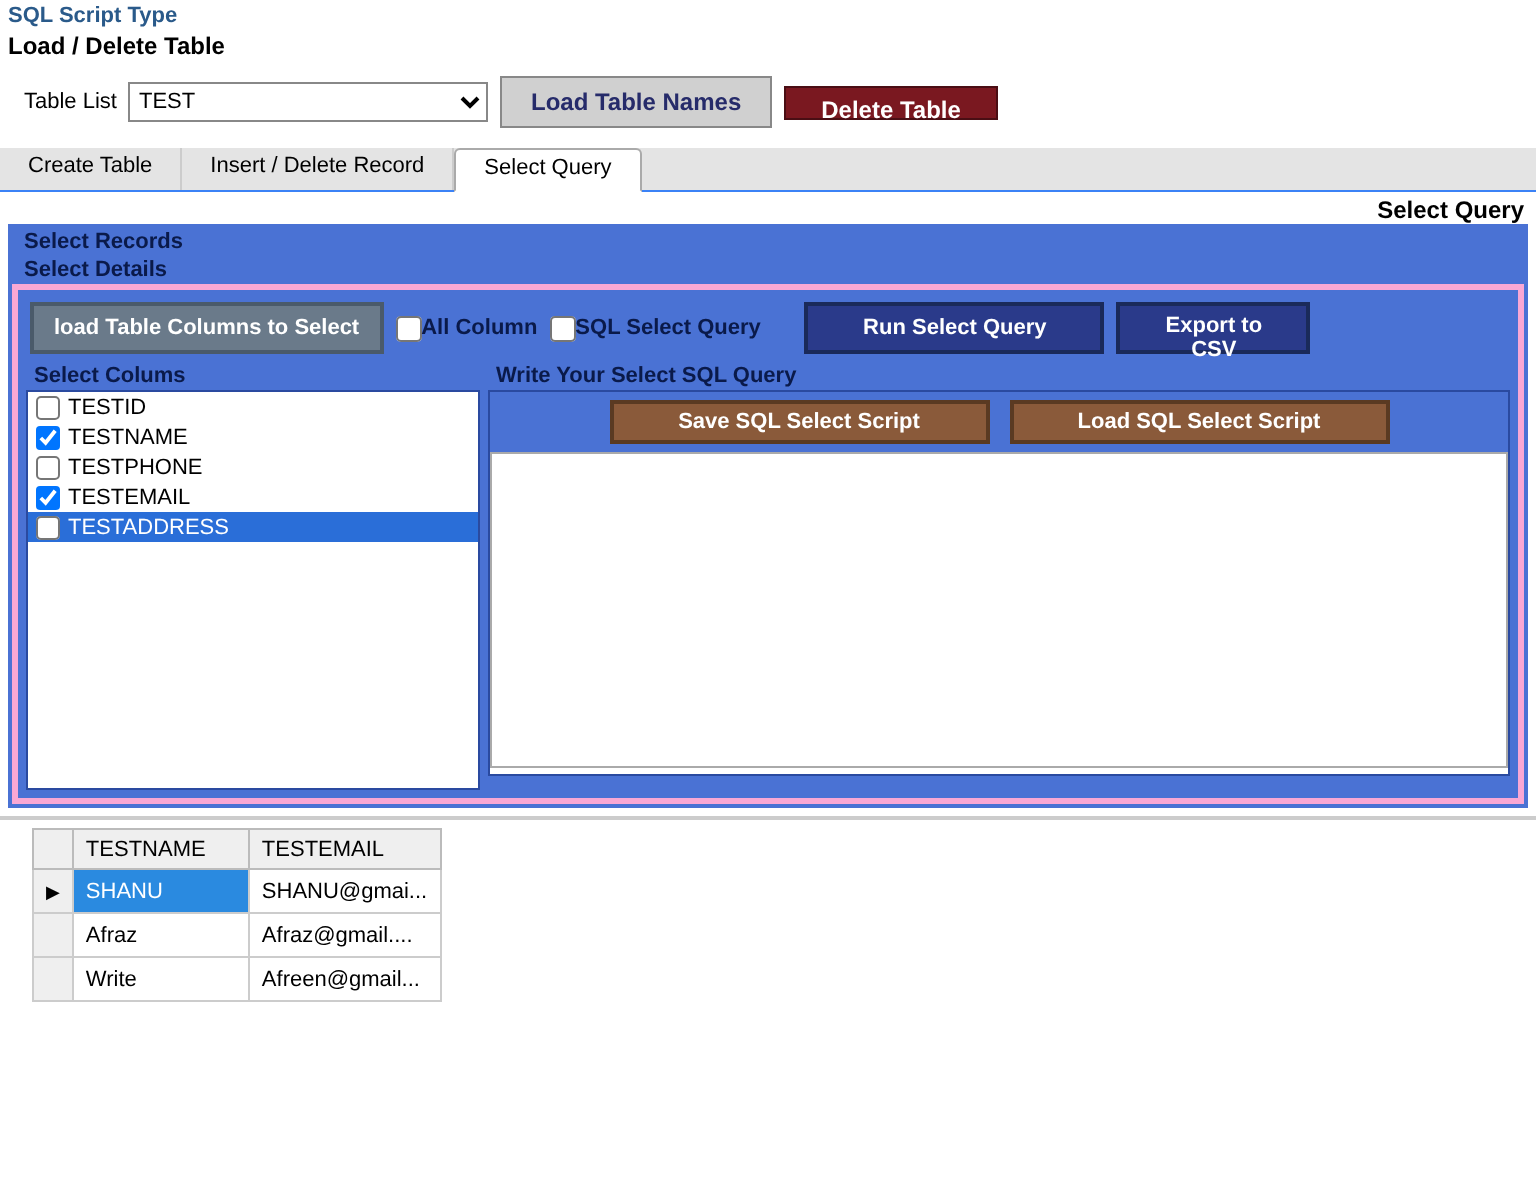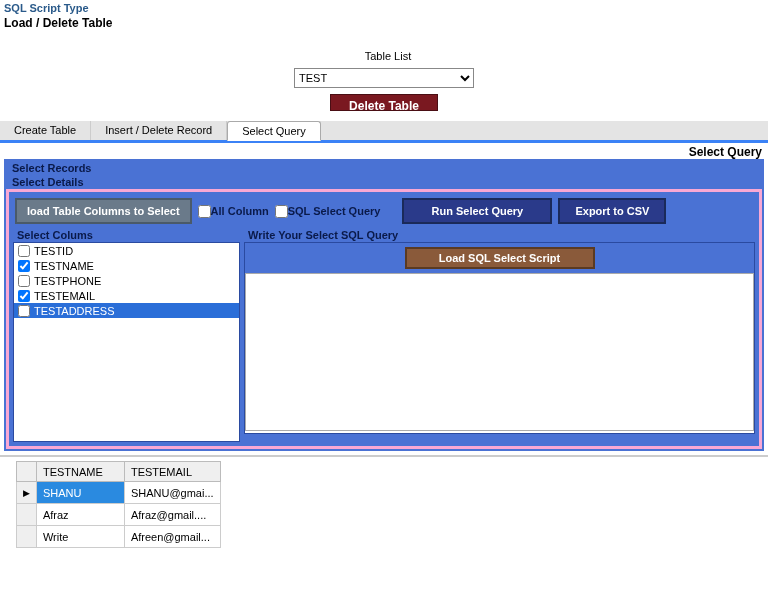--- a/index.html
+++ b/index.html
@@ -22,22 +22,21 @@
   .load-delete-header {
     font-weight: bold;
     font-size: 12px;
     color: #000;
     margin: 2px 0;
   }
   .table-list-row {
     display: flex;
     align-items: center;
     gap: 6px;
-    margin: 20px 0 8px 0;
-    flex-direction: column;
+    margin: 8px 0 8px 0;
   }
   .table-list-label {
     font-size: 11px;
     color: #000;
     padding-left: 8px;
   }
   .table-list-select {
     width: 180px;
     height: 20px;
     font-size: 11px;
@@ -61,21 +60,21 @@
     color: #fff;
     font-weight: bold;
     font-size: 12px;
     padding: 4px 18px;
     height: 17px;
     cursor: pointer;
     font-family: inherit;
   }
   .tabstrip {
     display: flex;
-    border-bottom: 3px solid #3b82f6;
+    border-bottom: 1px solid #3b82f6;
     background: #e4e4e4;
     height: 22px;
   }
   .tab {
     padding: 3px 14px;
     font-size: 11px;
     color: #000;
     border-right: 1px solid #ccc;
     cursor: pointer;
     background: #e4e4e4;
@@ -261,20 +260,21 @@
 <body>
 
 <div class="top-section">
   <div class="sql-script-type">SQL Script Type</div>
   <div class="load-delete-header">Load / Delete Table</div>
   <div class="table-list-row">
     <span class="table-list-label">Table List</span>
     <select class="table-list-select">
       <option>TEST</option>
     </select>
+    <button class="btn-gray">Load Table Names</button>
     <button class="btn-darkred">Delete Table</button>
   </div>
 </div>
 
 <div class="tabstrip">
   <div class="tab">Create Table</div>
   <div class="tab">Insert / Delete Record</div>
   <div class="tab active">Select Query</div>
 </div>
 
@@ -289,21 +289,21 @@
       <label class="chk-wrap">
         <input type="checkbox" style="">
         <span>All Column</span>
       </label>
       <label class="chk-wrap">
         <input type="checkbox" style="">
         <span>SQL Select Query</span>
       </label>
       <div style="flex:0 0 10px"></div>
       <button class="btn-navy wide">Run Select Query</button>
-      <button class="btn-navy" style="width:108px">Export to CSV</button>
+      <button class="btn-navy" style="width:97px">Export to CSV</button>
     </div>
     <div class="two-col">
       <div class="col-left">
         <div class="section-title">Select Colums</div>
         <div class="listbox" id="columns-listbox">
             <div class="list-item">
               <input type="checkbox" style="">
               <span>TESTID</span>
             </div>
             <div class="list-item">
@@ -321,20 +321,21 @@
             <div class="list-item selected">
               <input type="checkbox" style="">
               <span>TESTADDRESS</span>
             </div>
           </div>
       </div>
       <div class="col-right">
         <div class="section-title">Write Your Select SQL Query</div>
         <div class="white-wrap">
           <div class="save-load-row">
+            <button class="btn-brown">Save SQL Select Script</button>
             <button class="btn-brown">Load SQL Select Script</button>
           </div>
           <textarea class="sql-textarea" style=""></textarea>
         </div>
       </div>
     </div>
   </div>
 </div>
 
 <div class="results-area">

